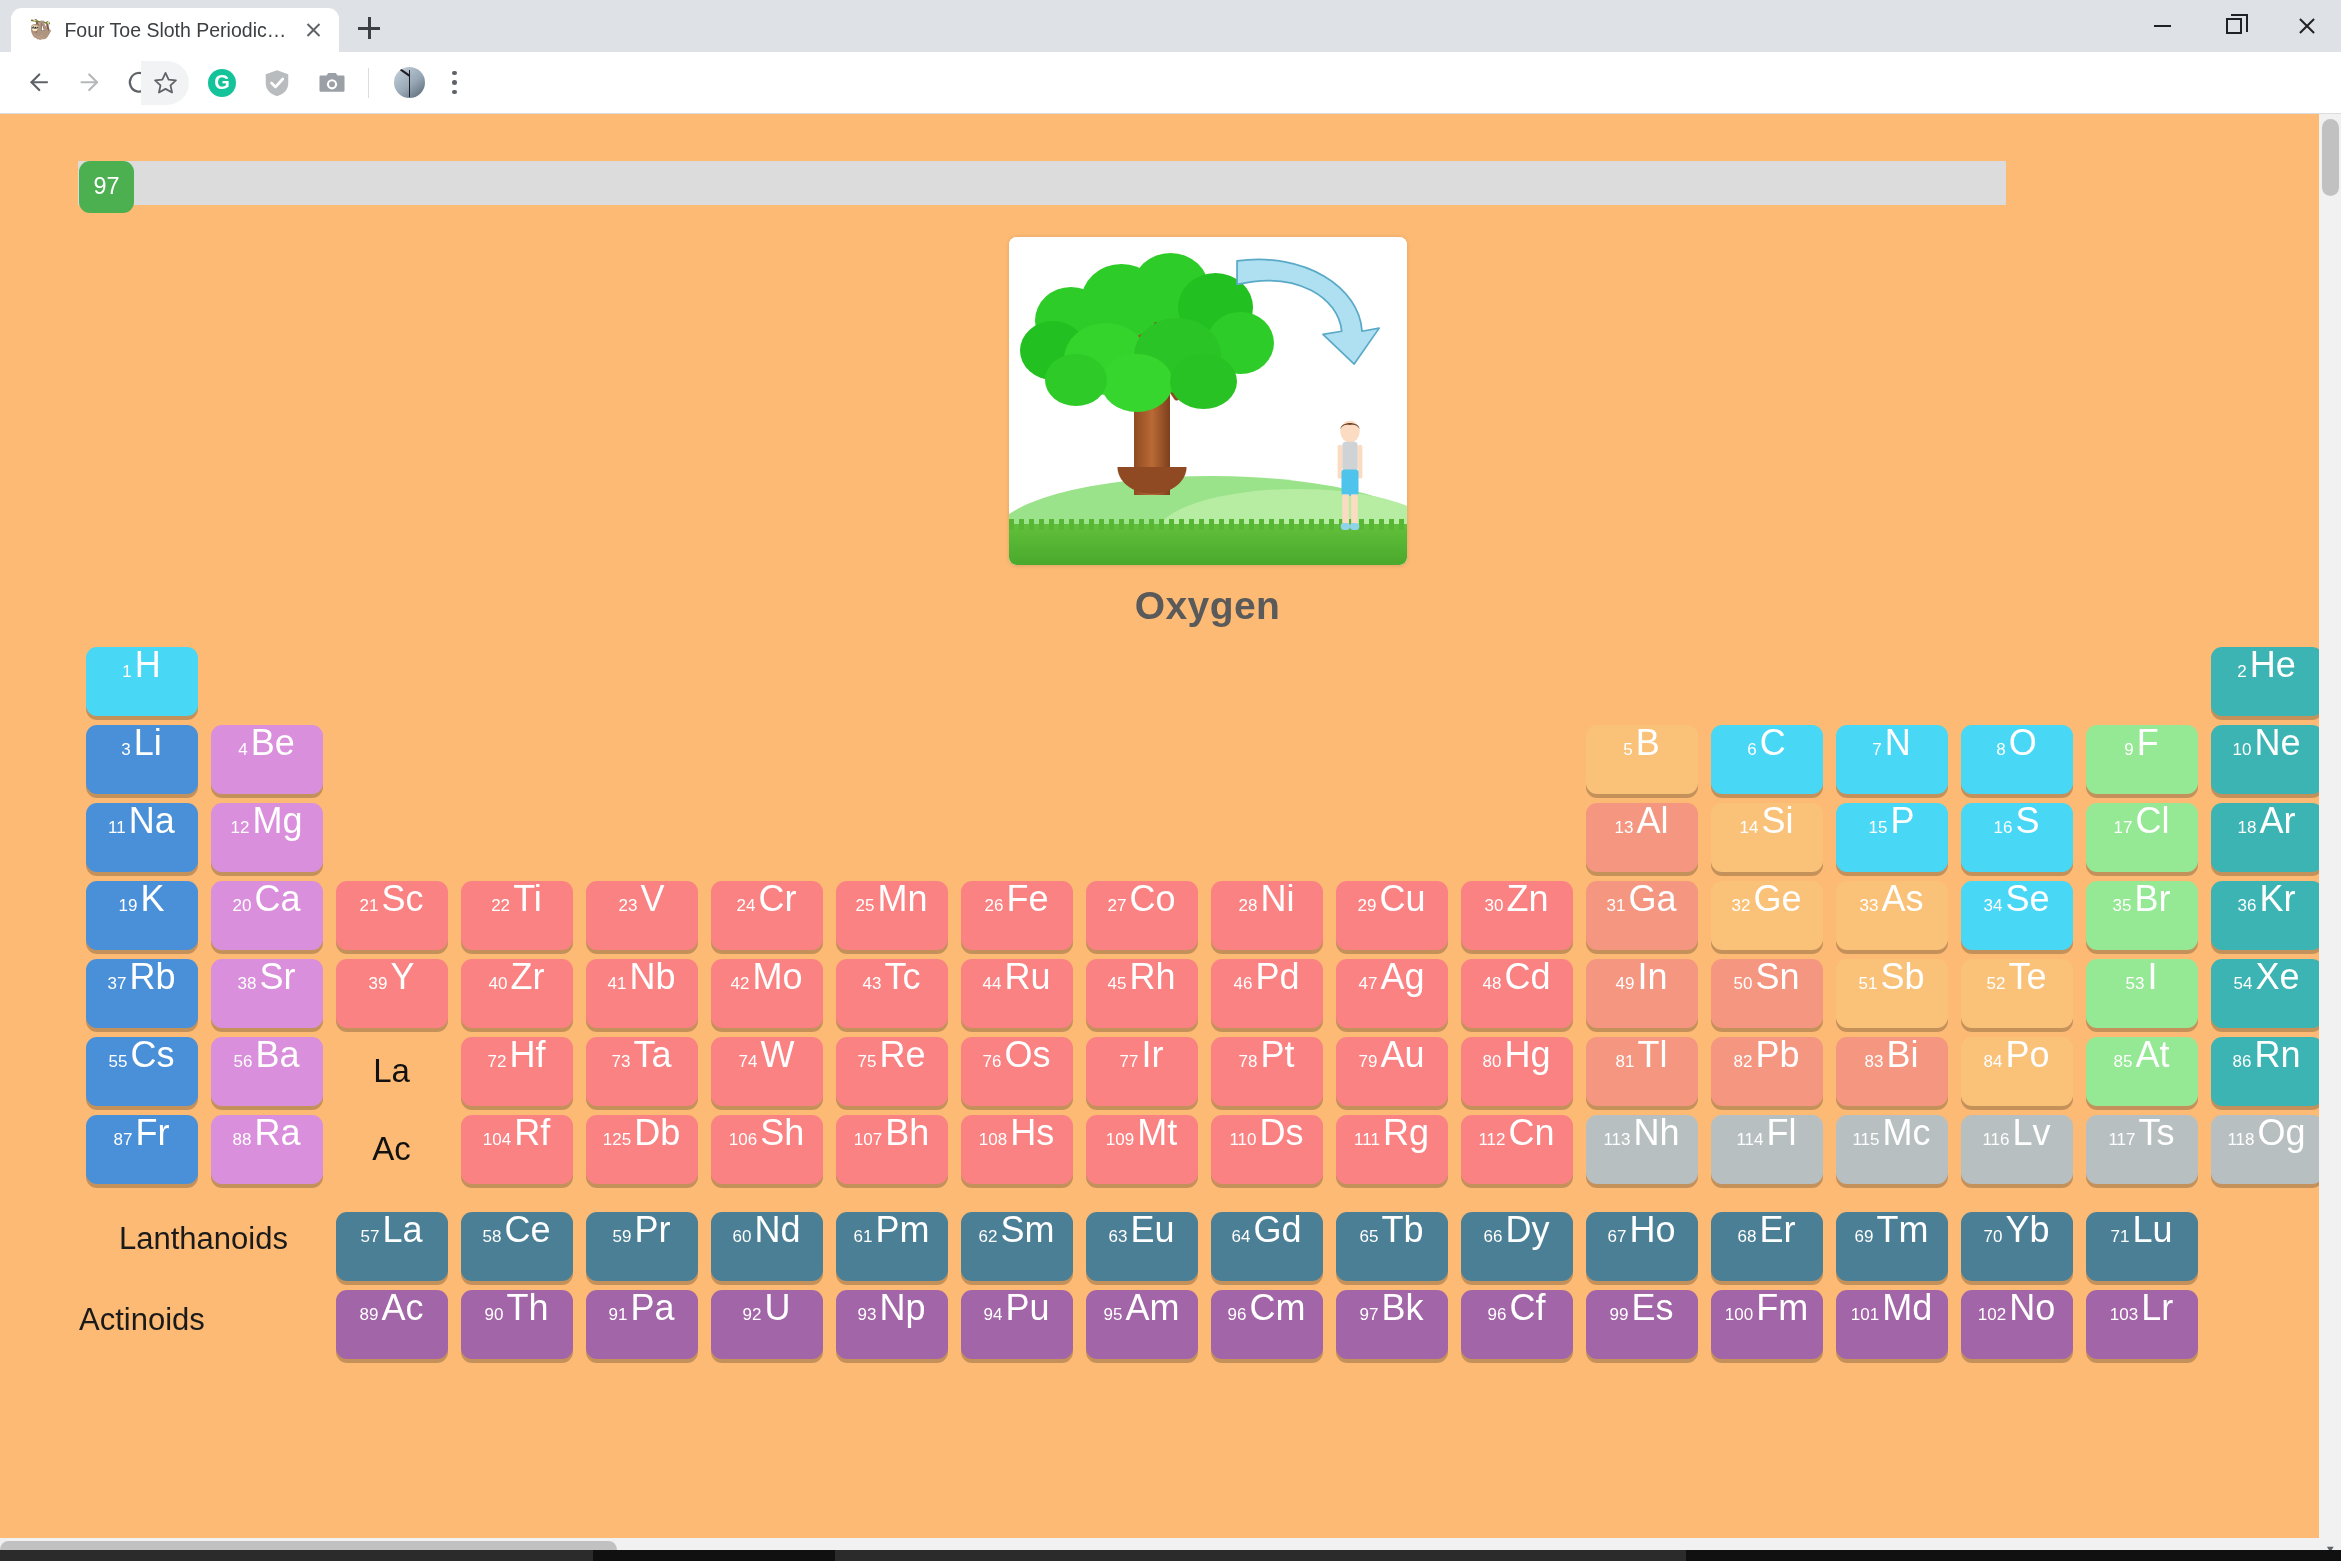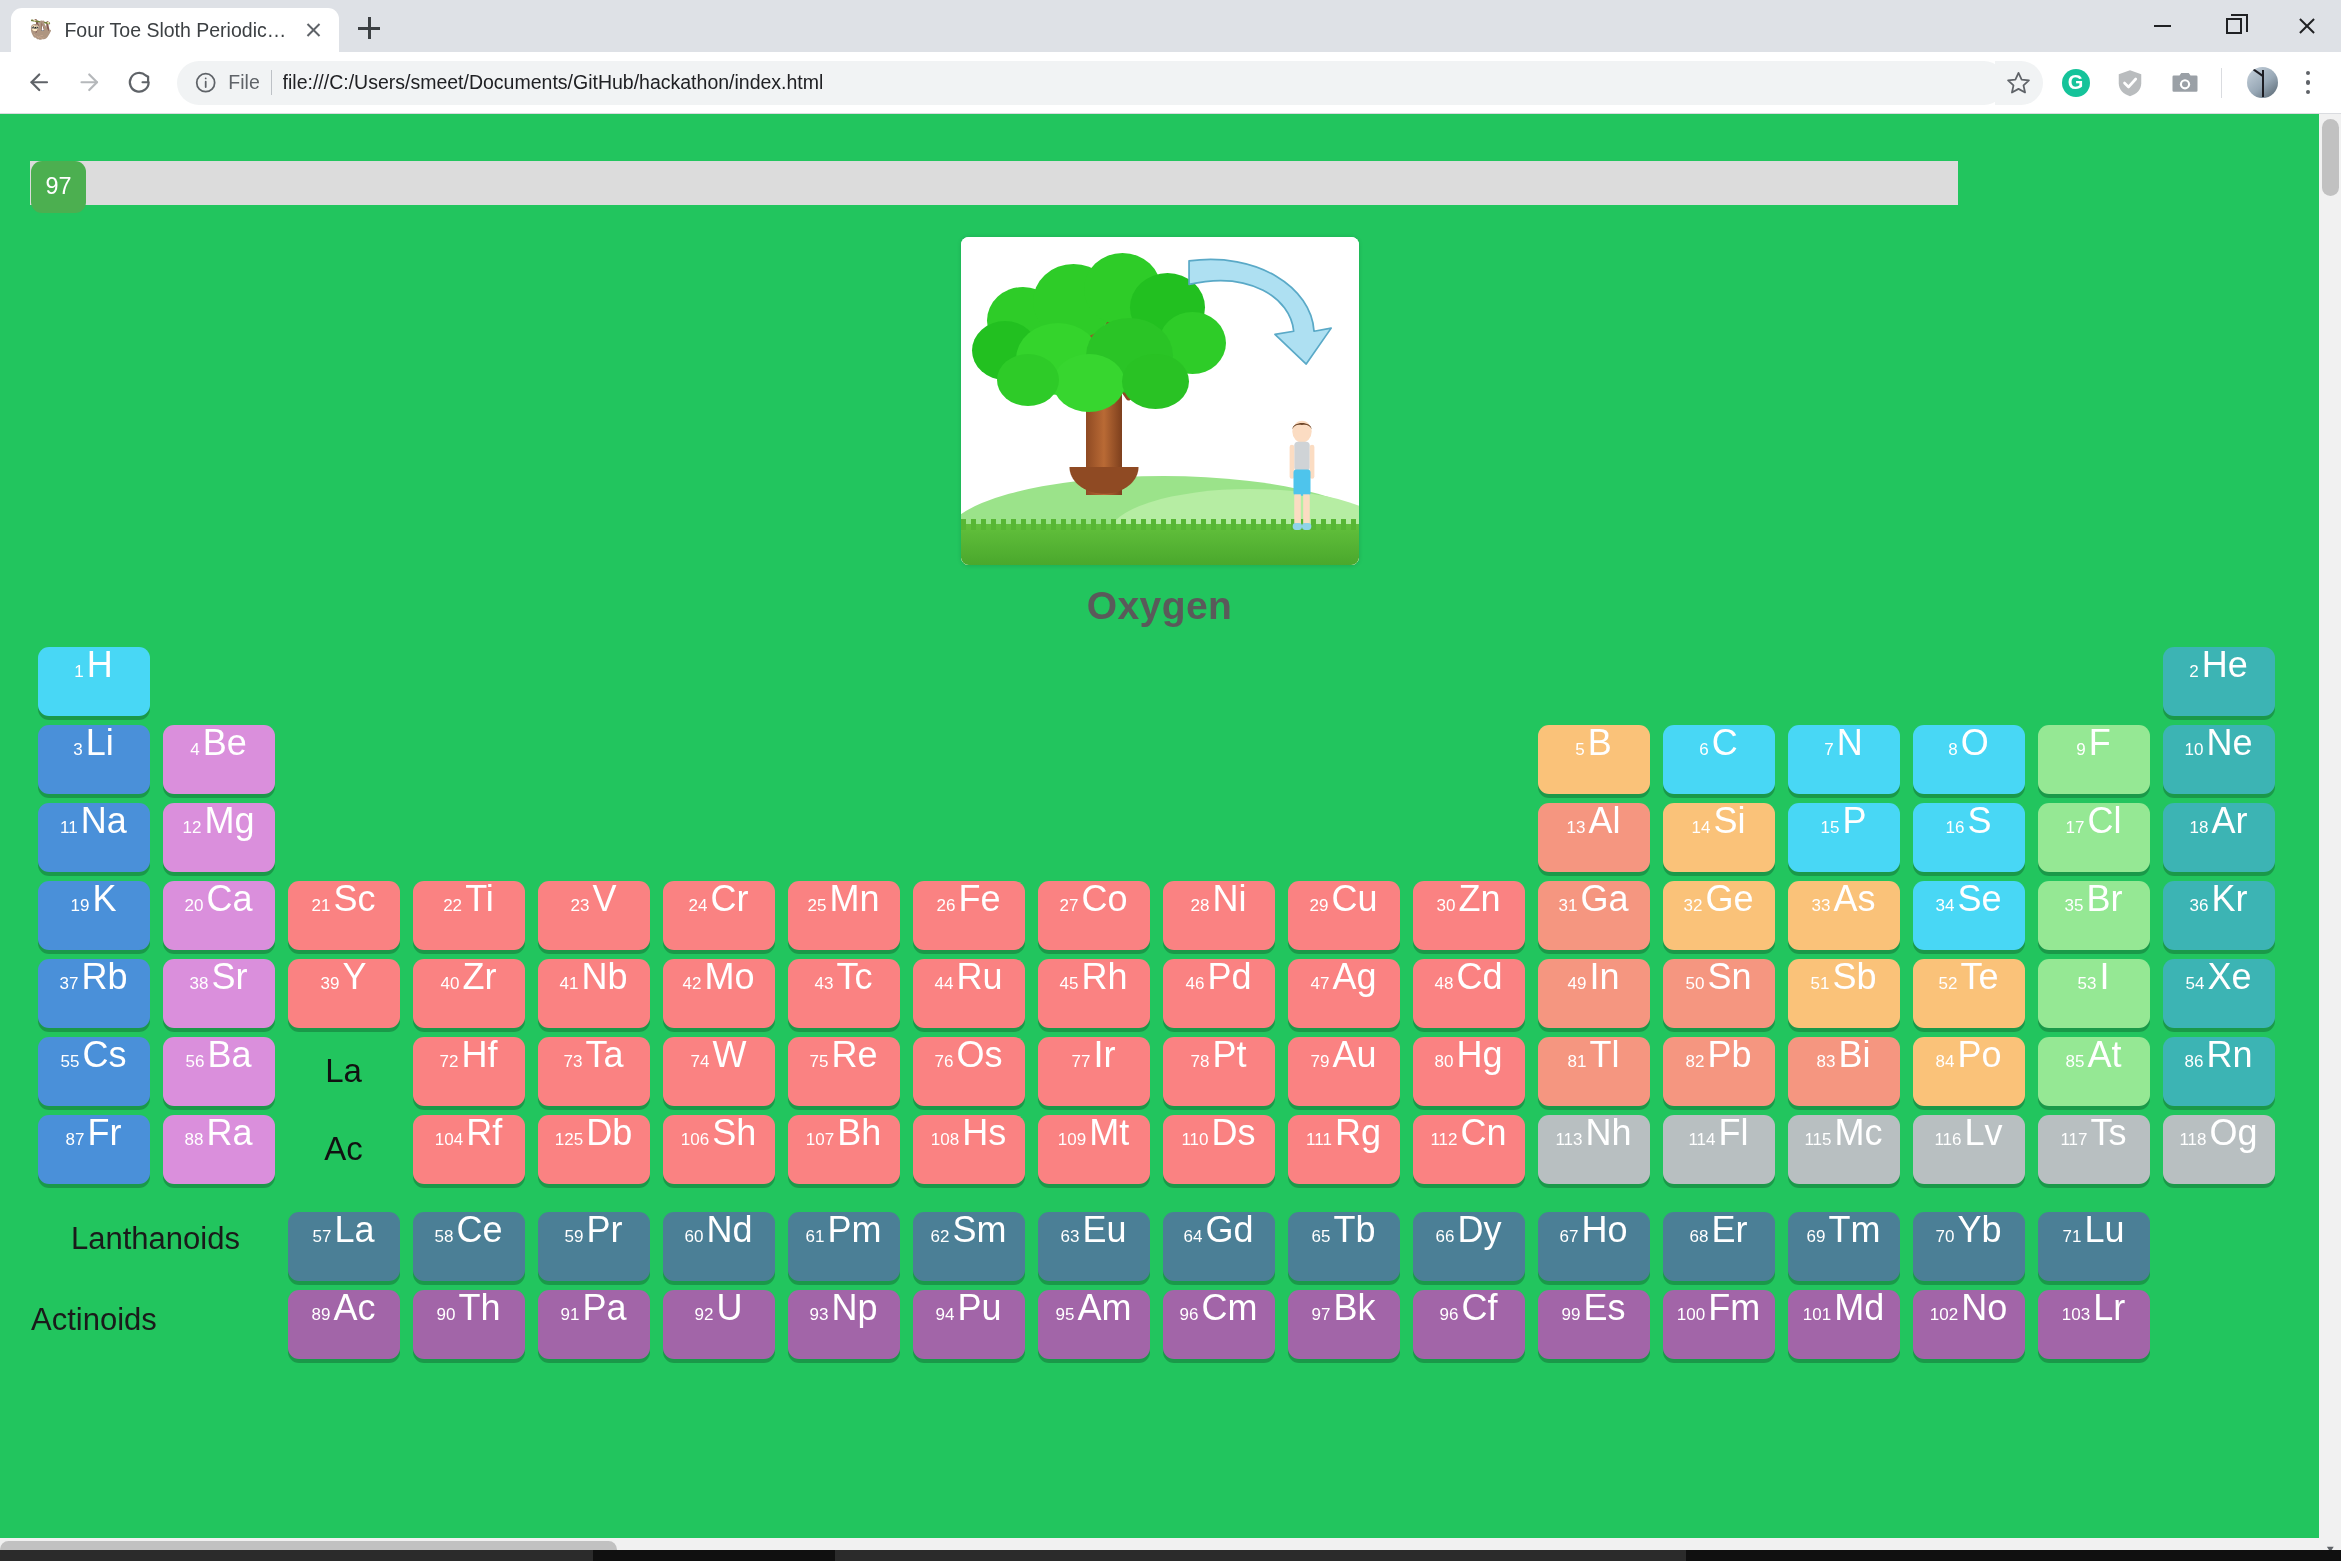--- a/index.html
+++ b/index.html
@@ -76,21 +76,21 @@
     width: 31px; height: 31px; border-radius: 50%;
     background: linear-gradient(140deg,#c9d4de 0%, #98a8b6 55%, #55636e 100%);
     position: relative; overflow: hidden;
   }
   .avatar::before { content:''; position:absolute; left:15px; top:3.1px; width:1.6px; height:26.5px; background:#1c1c22; }
   .avatar::after { content:''; position:absolute; left:3.9px; top:3.9px; width:12.5px; height:1.6px; background:#1c1c22; transform: rotate(35deg); }
   .kebab { width: 34px; height: 44px; display:flex; flex-direction:column; align-items:center; justify-content:center; gap:4.7px; }
   .kebab i { width: 4.7px; height: 4.7px; border-radius: 50%; background:#5f6368; display:block; }
 
   
-  .viewport { position: relative; width: 2342px; height: 1447px; background: #22c55e; overflow: hidden; }
+  .viewport { position: relative; width: 2342px; height: 1447px; background: #fdba74; overflow: hidden; padding-left: 48px; }
   .page { position: relative; width: 2319px; padding: 0; }
 
   .topbar-row { position: relative; height: 75px; margin-top: 20px; }
   .progress-track {
     position: absolute; left: 30px; top: 26.5px; width: 1928px; height: 44px;
     background: #dcdcdc;
   }
   .score-badge {
     position: absolute; left: 31px; top: 26.5px; width: 55px; height: 52px;
     background: #4caf50; border-radius: 11px; color: #fff; font-size: 23.4px;
@@ -226,32 +226,20 @@
           <polyline points="12 5 19 12 12 19"></polyline>
         </svg>
     </div>
     <div class="navbtn">
       <svg viewBox="0 0 24 24" fill="none" stroke="#5f6368" stroke-width="2" stroke-linecap="round" stroke-linejoin="round">
           <polyline points="20 7 20 12 15 12"></polyline>
           <path d="M20.5 12a8.5 8.5 0 1 1-2.6-6.1L20 7"></path>
         </svg>
     </div>
 
-    <div class="omnibox">
-      <span class="info-ico">
-        <svg viewBox="0 0 24 24" fill="none" stroke="#5f6368" stroke-width="1.8">
-            <circle cx="12" cy="12" r="9.2"></circle>
-            <line x1="12" y1="11" x2="12" y2="16.5" stroke-linecap="round"></line>
-            <circle cx="12" cy="7.6" r="0.9" fill="#5f6368" stroke="none"></circle>
-          </svg>
-      </span>
-      <span class="omni-scheme">File</span>
-      <span class="omni-div"></span>
-      <span class="omni-url">file:///C:/Users/smeet/Documents/GitHub/hackathon/index.html</span>
-    </div>
 
     <div class="star-wrap">
       <svg viewBox="0 0 24 24" width="25" height="25" fill="none" stroke="#5f6368" stroke-width="1.7" stroke-linejoin="round">
           <polygon points="12 2.8 15 9.3 22 10 16.8 14.8 18.3 21.6 12 18.1 5.7 21.6 7.2 14.8 2 10 9 9.3"></polygon>
         </svg>
     </div>
 
     <div class="tb-icon">
         <span class="grammarly">G</span>
       </div>

